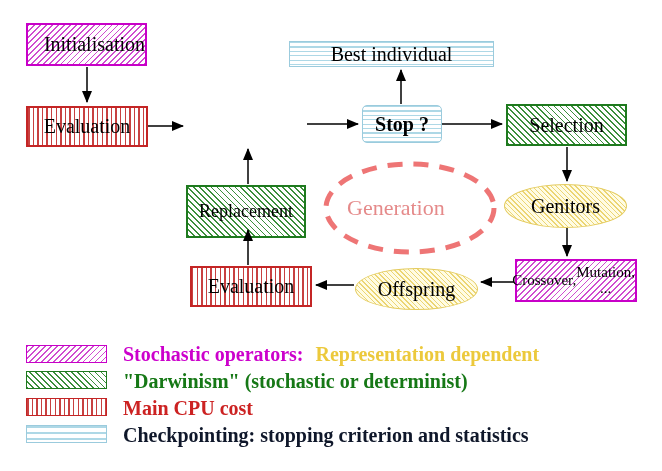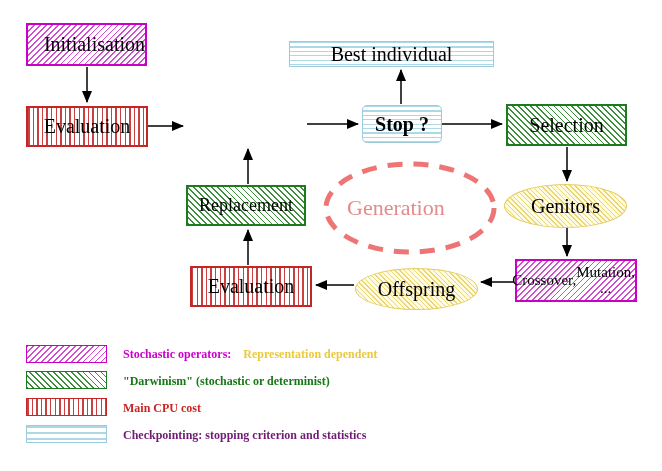--- a/index.html
+++ b/index.html
@@ -36,27 +36,27 @@
   .rounded{border-radius:5px;font-weight:bold;}
   #arrows{position:absolute;left:0;top:0;z-index:5;pointer-events:none;}
   .generation-label{
     position:absolute;z-index:2;color:#e58a8a;font-size:22px;
   }
   .two-line{font-size:15px;flex-direction:row;}
   
   .legend-swatch{position:absolute;left:26px;width:81px;height:18px;box-sizing:border-box;}
   .legend-text{
     position:absolute;left:123px;height:18px;line-height:18px;
-    font-size:12px;font-weight:bold;white-space:nowrap;
+    font-size:20px;font-weight:bold;white-space:nowrap;
   }
   .t-magenta{color:#cc00cc;}
   .t-yellow{color:#ecc93c;margin-left:12px;}
   .t-green{color:#167816;}
   .t-red{color:#cc2222;}
-  .t-cyan{color:#701a75;}
+  .t-cyan{color:#0f172a;}
   .sw-magenta{border:1.5px solid #c800c8;background:repeating-linear-gradient(135deg,#cf4ccf 0 1.2px,rgba(0,0,0,0) 1.2px 4.2px) #fff;}
   .sw-green{border:1.5px solid #1e7a1e;background:repeating-linear-gradient(45deg,#3b8f3b 0 1.2px,rgba(0,0,0,0) 1.2px 4.2px) #fff;}
   .sw-red{border:1.5px solid #c42525;background:repeating-linear-gradient(90deg,#c84040 0 1.5px,rgba(0,0,0,0) 1.5px 4.6px) #fff;}
   .sw-cyan{border:1.5px solid #9bcbdd;background:repeating-linear-gradient(180deg,#aed8e6 0 2px,rgba(0,0,0,0) 2px 6px) #fff;}
 </style>
 </head>
 <body>
 
 <div id="canvas">
 
@@ -96,21 +96,21 @@
   </div>
 
   <div class="node stripe-cyan rounded" style="left:362px;top:105px;width:80px;height:38px;">
     <span>Stop ?</span>
   </div>
 
   <div class="node hatch-green" style="left:506px;top:104px;width:121px;height:42px;">
     <span>Selection</span>
   </div>
 
-  <div class="node hatch-green" style="left:186px;top:185px;width:120px;height:41px;font-size:18px;">
+  <div class="node hatch-green" style="left:186px;top:185px;width:120px;height:53px;font-size:18px;">
     <span>Replacement</span>
   </div>
 
   <div class="generation-label" style="left:347px;top:195px;">Generation</div>
 
   <div class="node ellipse-yellow" style="left:504px;top:184px;width:123px;height:44px;">
     <span>Genitors</span>
   </div>
 
   <div class="node hatch-magenta two-line" style="left:515px;top:259px;width:122px;height:43px;">

